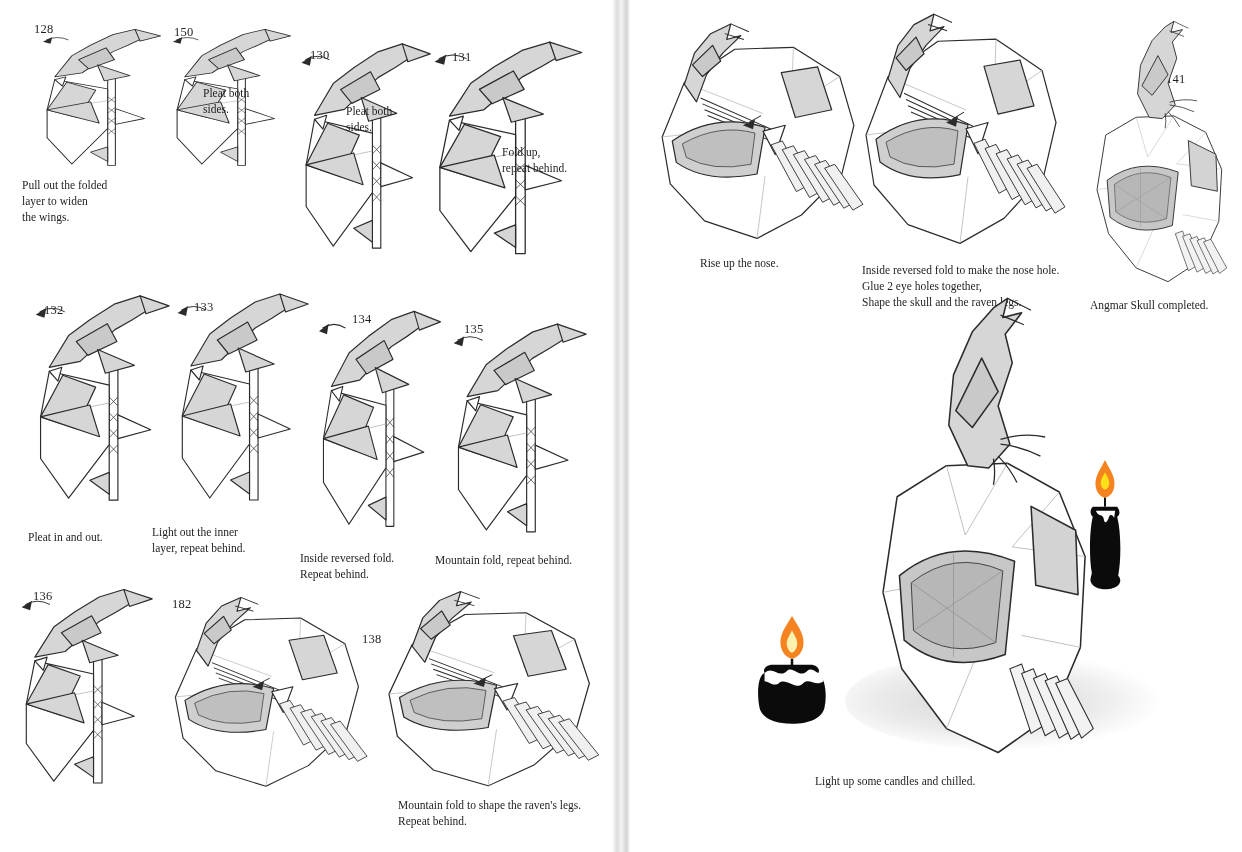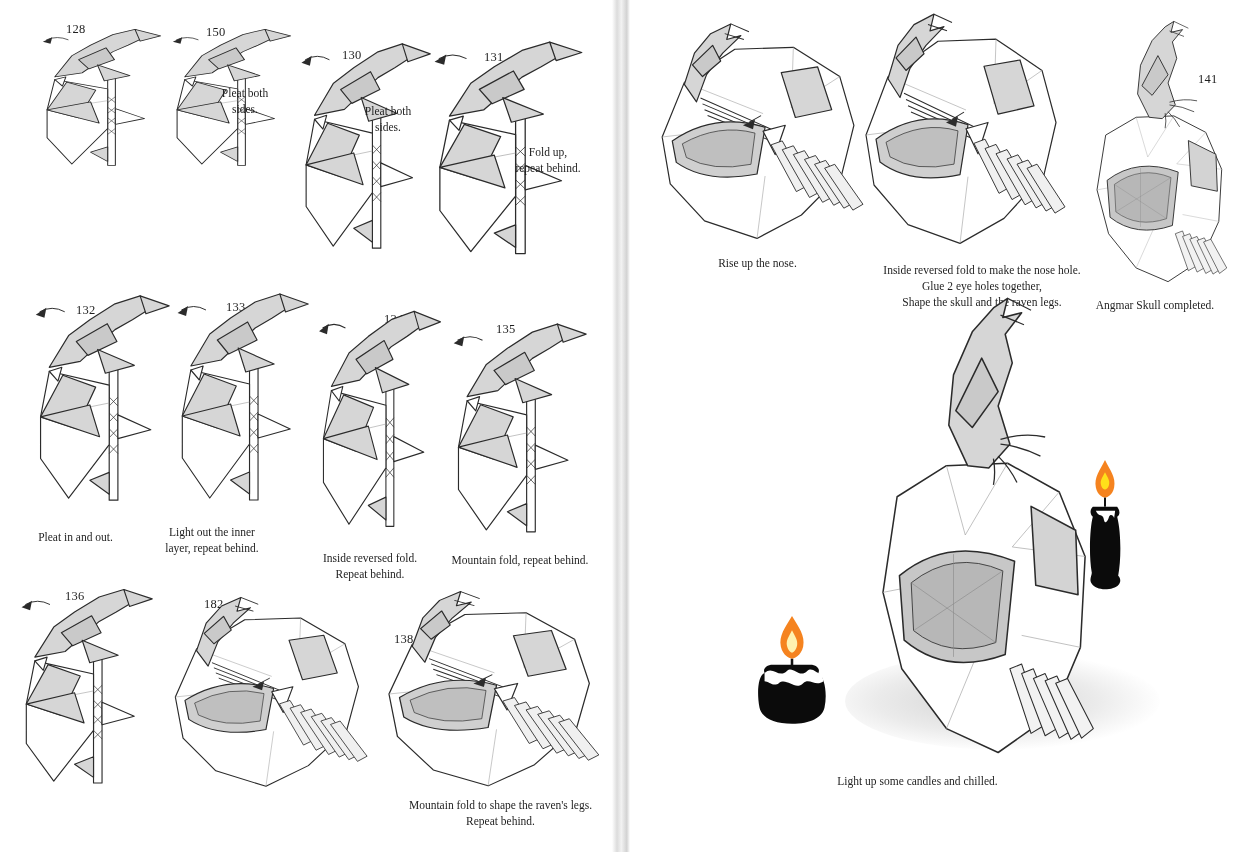--- a/index.html
+++ b/index.html
@@ -7,23 +7,23 @@
     position:relative;width:1242px;height:852px;background:#ffffff;overflow:hidden;
     font-family:"Liberation Serif", serif;color:#1e1e1e;
   }
   .page{position:absolute;top:0;height:100%;}
   .page-left{left:0;width:615px;}
   .page-right{left:629px;width:613px;}
   .gutter{
     position:absolute;top:0;left:612px;width:18px;height:100%;
     background:linear-gradient(90deg,#ffffff 0%,#dcdcdc 28%,#f2f2f2 52%,#d2d2d2 82%,#ffffff 100%);
   }
-  .num{position:absolute;font-size:12.5px;letter-spacing:.2px;margin-left:32px;}
+  .num{position:absolute;font-size:12.5px;letter-spacing:.2px;}
   .cap{
-    position:absolute;font-size:11.5px;line-height:1.38;text-align:center;
+    position:absolute;font-size:11.5px;line-height:1.38;text-align:left;
     white-space:pre-line;
   }
   .fig{position:absolute;overflow:visible;}
   .shadow{
     position:absolute;border-radius:50%;
     background:radial-gradient(ellipse at 45% 50%, rgba(60,60,60,.22) 0%, rgba(60,60,60,.10) 45%, rgba(60,60,60,0) 72%);
   }
 </style>
 </head>
 <body>
@@ -116,20 +116,23 @@
 </svg>
 
 <div class="spread">
 
   <section class="page page-left">
 
     <span class="num" style="left:34px;top:22px">128</span>
     <svg class="fig" style="left:36px;top:24px;width:128px;height:152px">
         <use href="#sym-birdpost"></use>
       </svg>
+    <div class="cap" style="left:22px;top:178px;width:110px">Pull out the folded
+layer to widen
+the wings.</div>
 
     <span class="num" style="left:174px;top:25px">150</span>
     <svg class="fig" style="left:166px;top:24px;width:128px;height:152px">
         <use href="#sym-birdpost"></use>
       </svg>
     <div class="cap" style="left:203px;top:86px;width:84px">Pleat both
 sides.</div>
 
     <span class="num" style="left:310px;top:48px">130</span>
     <svg class="fig" style="left:294px;top:36px;width:140px;height:228px">

